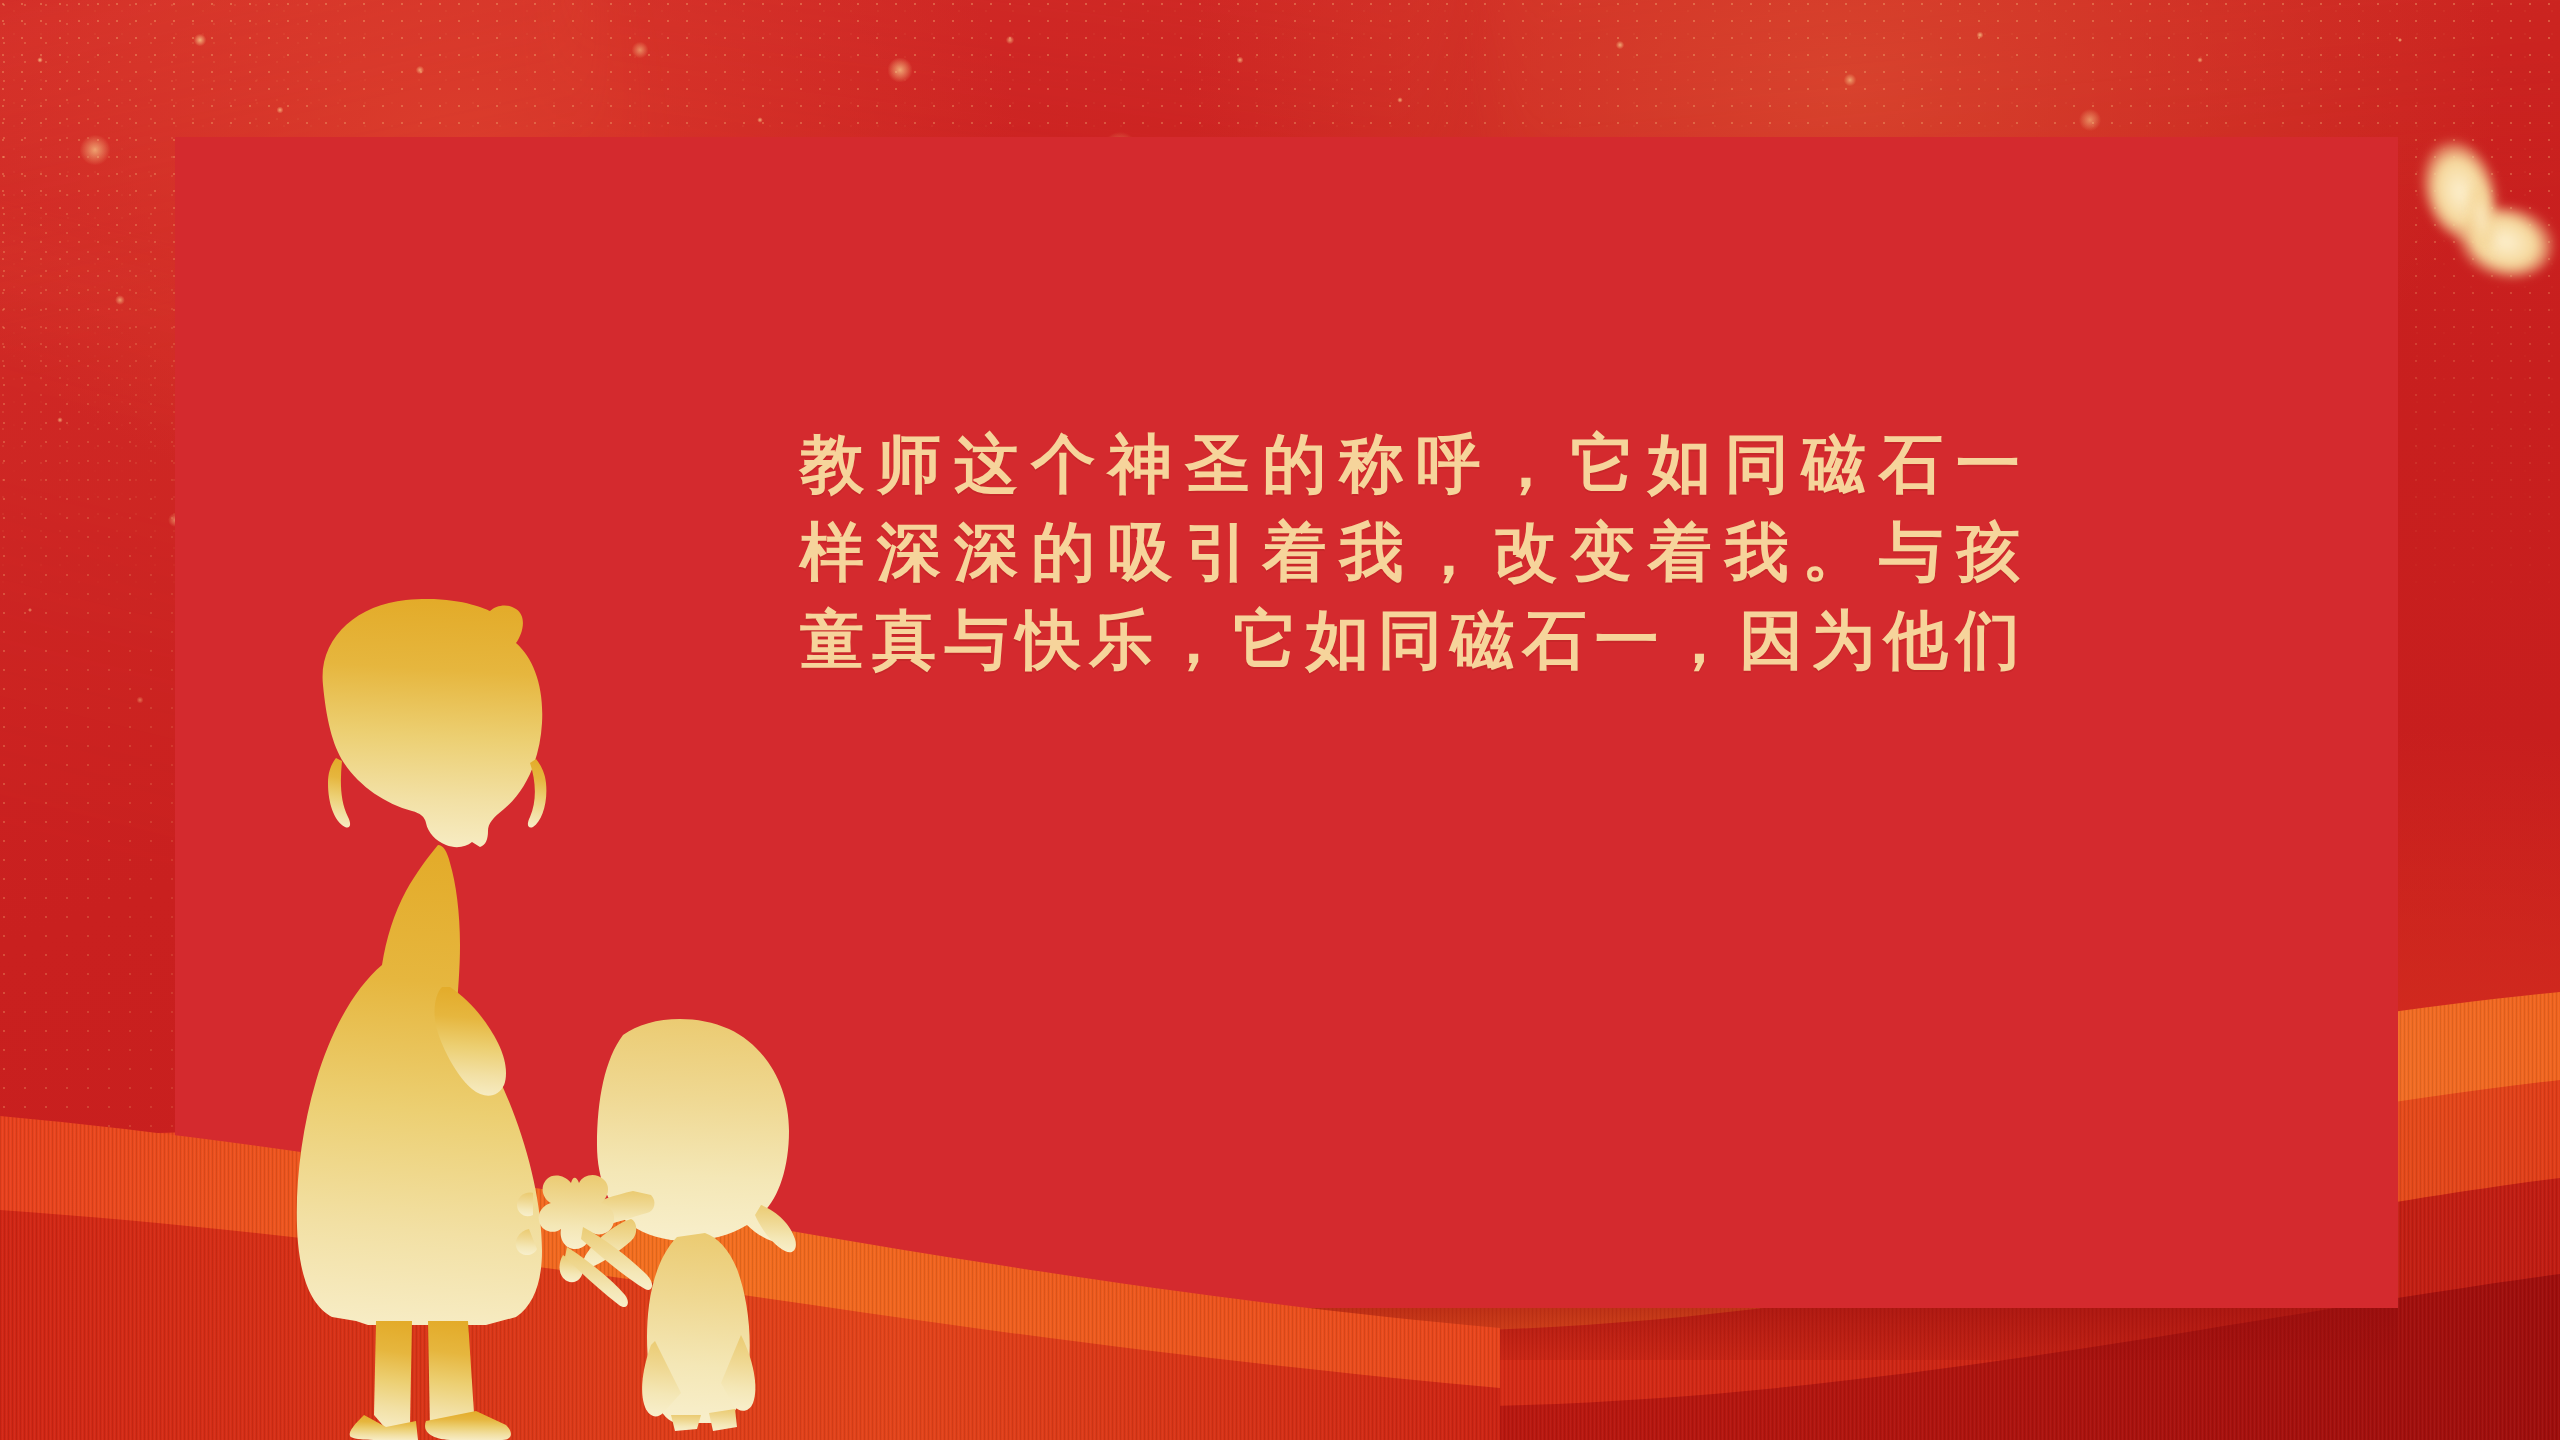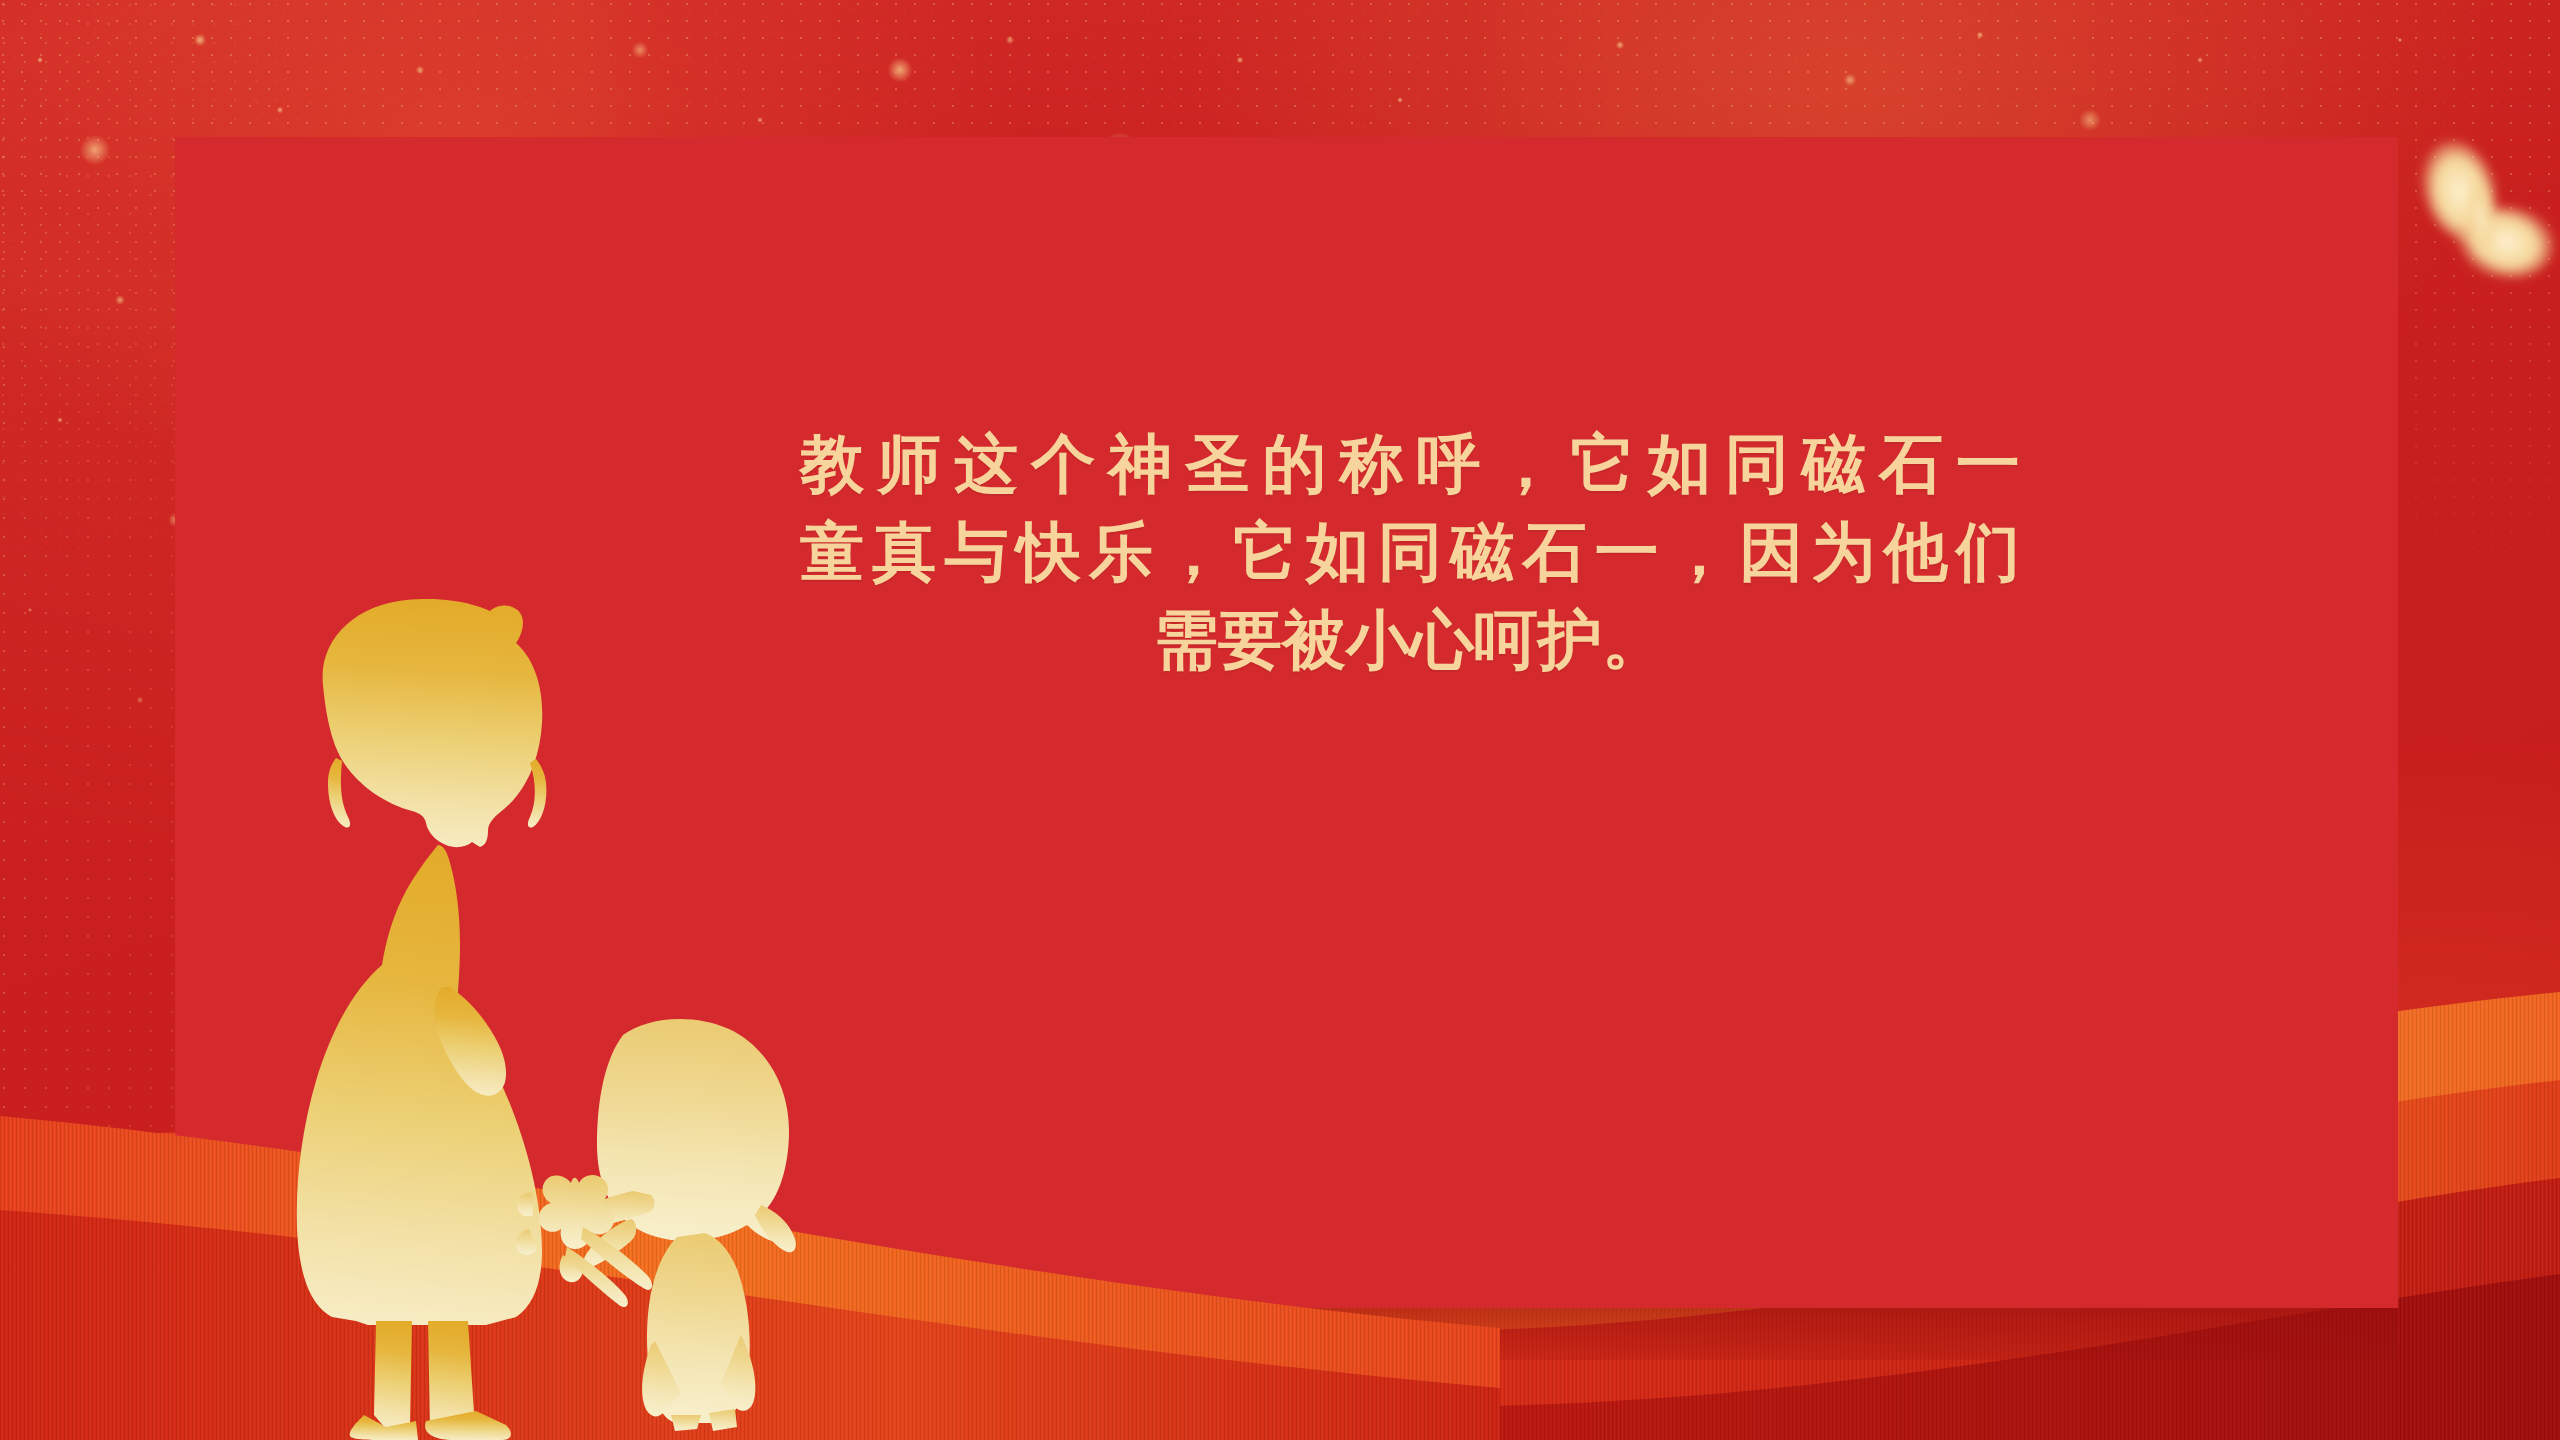--- a/index.html
+++ b/index.html
@@ -232,22 +232,22 @@
       </pattern>
     </defs>
     <path d="M0,56 C240,78 520,124 820,176 C1080,220 1300,250 1500,268 L1500,380 L0,380 Z" fill="url(#lw1)"></path>
     <path d="M0,56 C240,78 520,124 820,176 C1080,220 1300,250 1500,268 L1500,380 L0,380 Z" fill="url(#rib2)" opacity="0.85"></path>
     <path d="M0,150 C260,168 560,208 860,252 C1110,288 1320,312 1500,328 L1500,380 L0,380 Z" fill="url(#lw2)" opacity="0.95"></path>
     <path d="M0,150 C260,168 560,208 860,252 C1110,288 1320,312 1500,328 L1500,380 L0,380 Z" fill="url(#rib2)" opacity="0.7"></path>
   </svg>
 
   <div class="quote">
     <span class="ln">教师这个神圣的称呼，它如同磁石一</span>
+    <span class="ln">样深深的吸引着我，改变着我。与孩</span>
     <span class="ln">童真与快乐，它如同磁石一，因为他们</span>
-    <span class="ln last">需要被小心呵护。</span>
   </div>
 
   <div class="fig" style="left:290px; top:595px; width:330px; height:845px;">
     <svg viewBox="0 0 330 845" width="330" height="845">
       <defs>
         <linearGradient id="tg" x1="0.45" y1="0" x2="0.4" y2="1">
           <stop offset="0%" stop-color="#e3ab29"></stop>
           <stop offset="28%" stop-color="#e6b63e"></stop>
           <stop offset="55%" stop-color="#eccf72"></stop>
           <stop offset="80%" stop-color="#f2e0a4"></stop>

